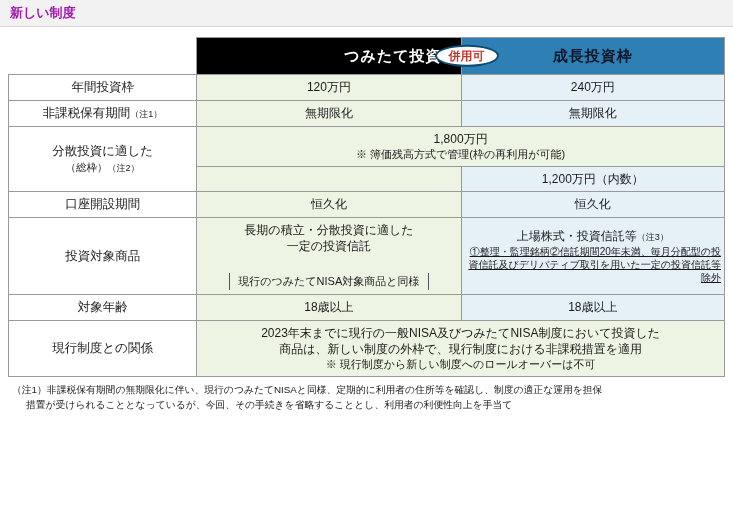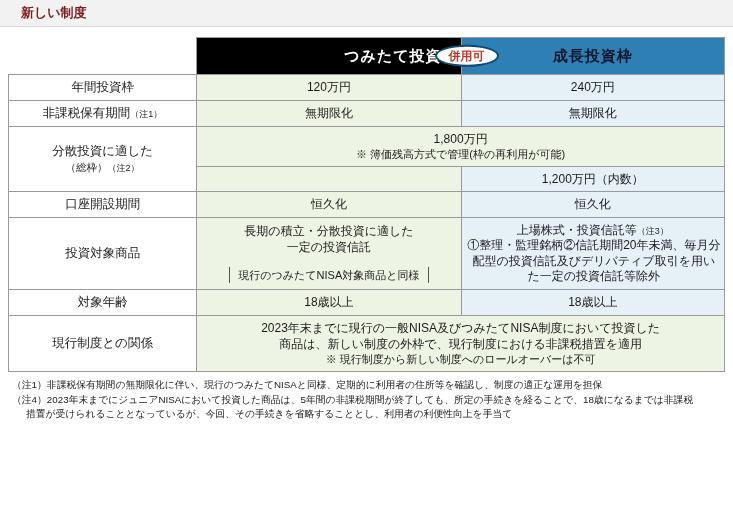--- a/index.html
+++ b/index.html
@@ -20,24 +20,24 @@
     height: 509px;
     box-sizing: border-box;
     padding: 0;
   }
   .title-bar {
     height: 26px;
     background: #f2f2f2;
     border-bottom: 1px solid #d9d9d9;
     display: flex;
     align-items: center;
-    padding-left: 21px;
+    padding-left: 10px;
     font-size: 13px;
     font-weight: bold;
-    color: #7f1d1d;
+    color: #a21caf;
   }
   .table-wrap {
     padding: 10px 8px 0 8px;
   }
   table.main {
     border-collapse: collapse;
     width: 717px;
     table-layout: fixed;
     font-size: 12px;
   }
@@ -108,28 +108,29 @@
   }
   .sub {
     font-size: 10.5px;
     display: block;
   }
   .bracket {
     display: inline-block;
     border-left: 1px solid #555;
     border-right: 1px solid #555;
     padding: 1px 8px;
-    margin-top: 11px;
+    margin-top: 19px;
     font-size: 11px;
   }
   .left-note {
-    text-align: center;
-    font-size: 12px;
+    text-align: right;
+    font-size: 10px;
     line-height: 1.3;
     padding-left: 2px;
+    text-decoration: underline;
   }
   .tight {
     font-size: 11px;
   }
   .footnotes {
     padding: 6px 8px 0 12px;
     font-size: 9.8px;
     line-height: 1.5;
     color: #1a1a1a;
   }
@@ -236,17 +237,16 @@
             <div class="tight">※ 現行制度から新しい制度へのロールオーバーは不可</div>
           </td>
         </tr>
 
       </tbody>
     </table>
   </div>
 
   <div class="footnotes">
     <div>（注1）非課税保有期間の無期限化に伴い、現行のつみたてNISAと同様、定期的に利用者の住所等を確認し、制度の適正な運用を担保</div>
-    <div>（注4）2023年末までにジュニアNISAにおいて投資した商品は、5年間の非課税期間が終了しても、所定の手続きを経ることで、18歳になるまでは非課税</div>
     <div class="indent">措置が受けられることとなっているが、今回、その手続きを省略することとし、利用者の利便性向上を手当て</div>
   </div>
 
 </div>
 
 </body></html>

